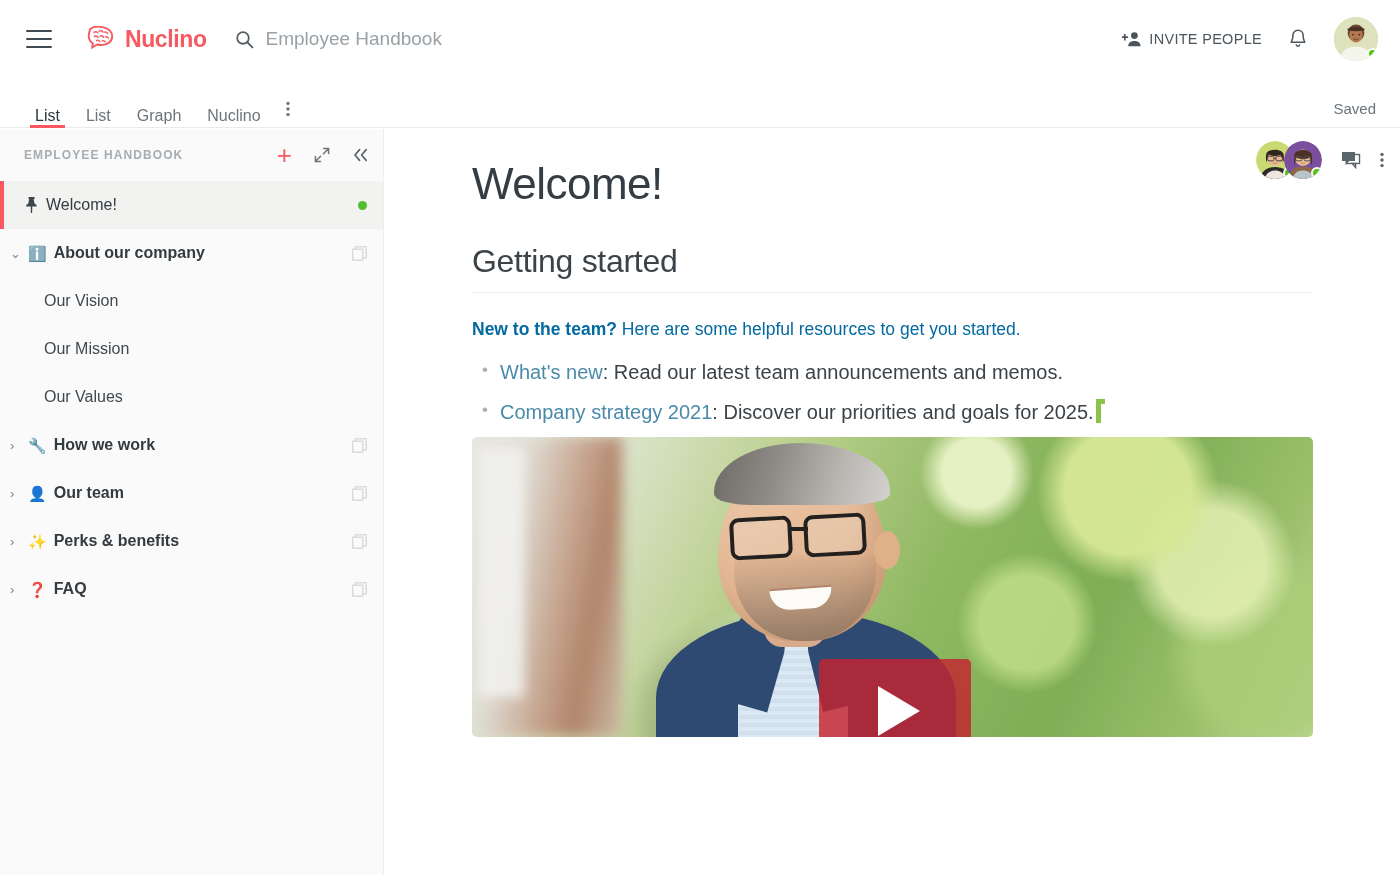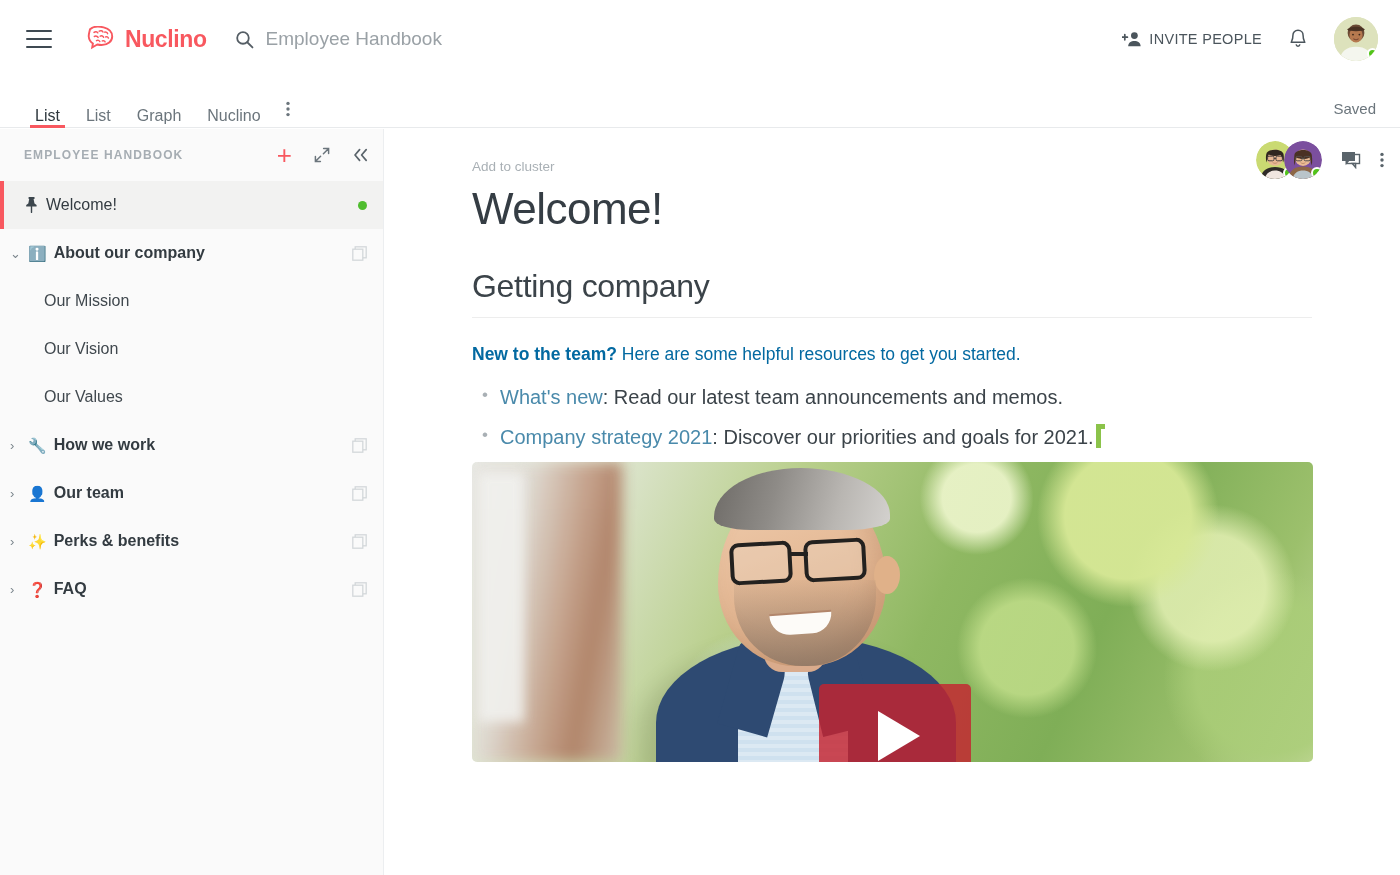--- a/index.html
+++ b/index.html
@@ -378,24 +378,24 @@
     <span class="nav-label bold">About our company</span>
     <span class="nav-right">
       <svg width="15" height="15" viewBox="0 0 15 15">
         <rect x="3.2" y="0.8" width="11" height="11" fill="none" stroke="#d3d7da" stroke-width="1.3"></rect>
         <rect x="0.8" y="3.2" width="10" height="11" fill="#fafafa" stroke="#d3d7da" stroke-width="1.3"></rect>
       </svg>
     </span>
   </div>
 
   <div class="nav-item child-item">
+    <span class="nav-label child">Our Vision</span>
+  </div>
+  <div class="nav-item child-item">
     <span class="nav-label child">Our Mission</span>
-  </div>
-  <div class="nav-item child-item">
-    <span class="nav-label child">Our Vision</span>
   </div>
   <div class="nav-item child-item">
     <span class="nav-label child">Our Values</span>
   </div>
 
   <div class="nav-item">
     <span class="caret">›</span>
     <span class="nav-emoji">🔧</span>
     <span class="nav-label bold">How we work</span>
     <span class="nav-right">
@@ -489,35 +489,34 @@
     <div class="tool-btn">
       <svg width="4" height="16" viewBox="0 0 4 16">
         <circle cx="2" cy="2.4" r="1.7" fill="#5a646b"></circle>
         <circle cx="2" cy="8" r="1.7" fill="#5a646b"></circle>
         <circle cx="2" cy="13.6" r="1.7" fill="#5a646b"></circle>
       </svg>
     </div>
   </div>
 
   <div class="doc">
-    <div class="add-cluster">Add to cluster</div>
     <h1 class="doc-title">Welcome!</h1>
 
-    <h2 class="h2">Getting company</h2>
+    <h2 class="h2">Getting started</h2>
 
     <p class="para">
       <b>New to the team?</b><span> Here are some helpful resources to get you started.</span>
     </p>
 
     <ul class="bullets">
       <li>
         <span class="lnk">What's new</span><span>: Read our latest team announcements and memos.</span>
       </li>
       <li>
-        <span class="lnk">Company strategy 2021</span><span>: Discover our priorities and goals for 2021.</span><span class="caret-mark" style="background:#8bc34a"></span>
+        <span class="lnk">Company strategy 2021</span><span>: Discover our priorities and goals for 2025.</span><span class="caret-mark" style="background:#8bc34a"></span>
       </li>
     </ul>
 
 
     <div class="video">
       <div class="vbg"></div>
       <div class="vbrick"></div>
       <div class="vwindow"></div>
 
       <div class="person">

